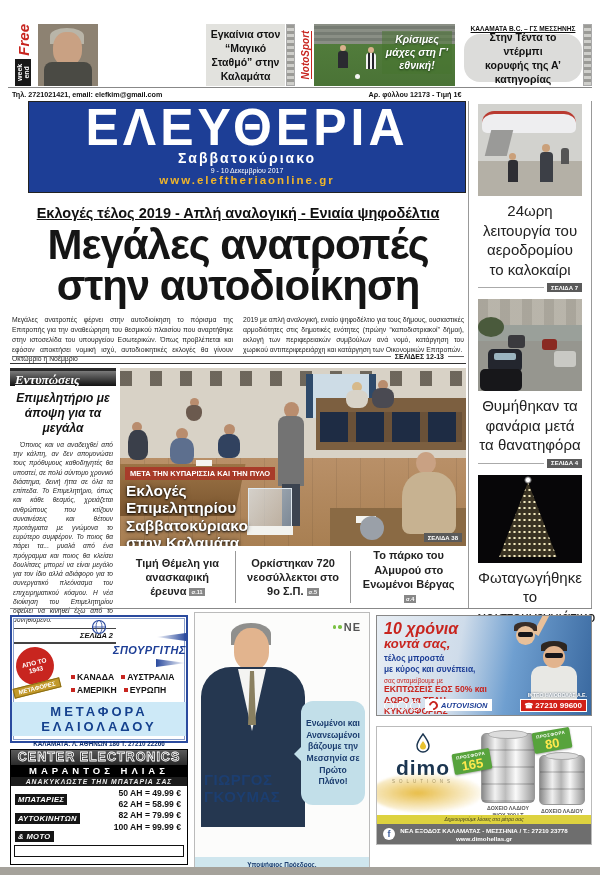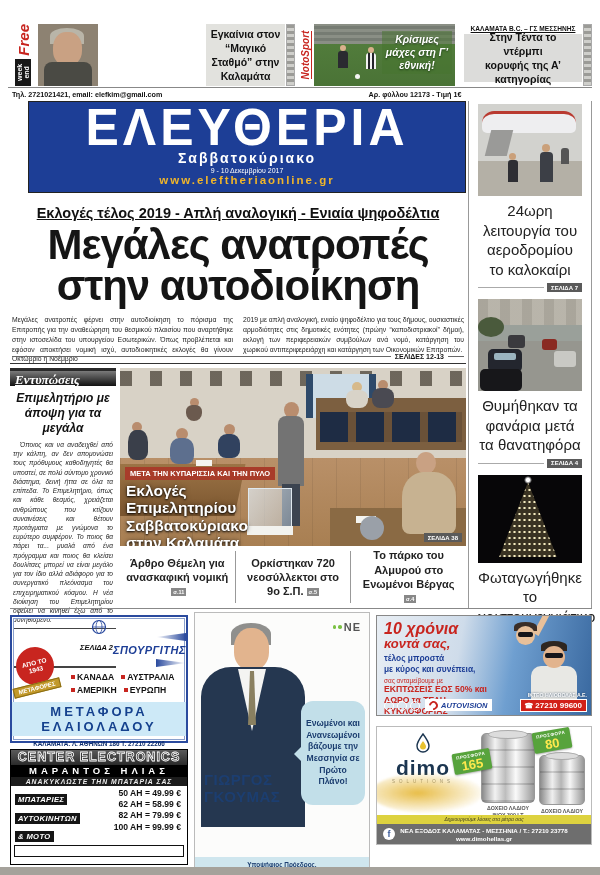--- a/index.html
+++ b/index.html
@@ -31,21 +31,21 @@
   #soccer-photo { left:314px; top:24px; width:141px; height:62px; background:linear-gradient(#55803e,#4a7336); overflow:hidden; }
   .soc-stands { position:absolute; left:0; top:0; right:0; height:20px; background:repeating-linear-gradient(0deg,#8a8f85 0 3px,#767c73 3px 6px); }
   .soc-p1 { position:absolute; left:24px; top:27px; width:10px; height:17px; background:#2a2a30; border-radius:3px 3px 0 0; }
   .soc-p1h { position:absolute; left:26px; top:21px; width:6px; height:6px; background:#d9b08c; border-radius:50%; }
   .soc-p2 { position:absolute; left:52px; top:29px; width:10px; height:16px; background:repeating-linear-gradient(90deg,#f2f2f2 0 2px,#24242a 2px 4px); border-radius:3px 3px 0 0; }
   .soc-p2h { position:absolute; left:54px; top:23px; width:6px; height:6px; background:#d9b08c; border-radius:50%; }
   .soc-ball { position:absolute; left:41px; top:50px; width:5px; height:5px; background:#f4f4f4; border-radius:50%; }
   .soc-text { position:absolute; right:3px; top:7px; width:70px; color:#fff; font-weight:900; font-style:italic; font-size:10.5px; line-height:1.25; text-align:center; background:rgba(70,115,45,.5); padding:2px 1px; text-shadow:0 1px 2px #1a3a12; }
   #basket-box { left:464px; top:24px; width:118px; height:62px; }
   .bb-header { font-size:6.6px; font-weight:bold; text-align:center; text-decoration:underline; padding:1px 0 2px; }
-  .bb-body { background:#dcdcda; height:48px; display:flex; align-items:center; justify-content:center; text-align:center; font-weight:bold; font-size:10.5px; line-height:1.35; padding:18px; }
+  .bb-body { background:#dcdcda; height:48px; display:flex; align-items:center; justify-content:center; text-align:center; font-weight:bold; font-size:10.5px; line-height:1.35; padding:18px;border-radius:16px; }
 
   #topline { left:8px; top:87px; width:584px; border-top:1px solid #888; }
   #contact { left:12px; top:90px; font-size:7.2px; font-weight:bold; }
   #issue { left:348px; top:90px; width:134px; text-align:center; font-size:7.2px; font-weight:bold; }
 
   
   #masthead { left:28px; top:101px; width:438px; height:92px; background:#1d3e96; border:1px solid #222; text-align:center; color:#fff; overflow:hidden; }
   .mh-title { font-size:50px; font-weight:900; letter-spacing:4px; line-height:1.0; margin-top:1px; transform:scaleY(1.02); }
   .mh-sub { font-size:14px; font-weight:bold; letter-spacing:2px; margin-top:-3px; }
   .mh-date { font-size:7px; margin-top:1px; }
@@ -91,21 +91,21 @@
   .lp-line { flex:1; border-top:1px solid #666; margin-right:4px; }
   .lp-text { font-size:7px; font-weight:bold; }
   .lp-line2 { width:16px; border-top:1px solid #666; margin-left:4px; }
   #lead-rule { left:10px; top:363px; width:456px; border-top:1.5px solid #333; }
 
   
   #opinion { left:10px; top:368px; width:106px; height:236px; }
   .op-header { background:linear-gradient(180deg,#7a7a7a,#121212); border-top:3px solid #2a2a2a; color:#fff; font-family:"Liberation Serif", serif; font-style:italic; font-weight:bold; font-size:13px; height:18px; line-height:17px; padding-left:5px; text-decoration:underline; }
   .op-title { font-size:12px; font-weight:bold; font-style:italic; text-align:center; line-height:1.25; margin:5px 3px 4px; }
   .op-body { font-size:6.6px; font-style:italic; text-align:justify; line-height:1.4; padding:0 3px; color:#222; text-indent:7px; }
-  .op-foot { margin-top:4px; border-top:1px solid #444; border-bottom:2px solid #444; padding:14px 3px; text-align:right; font-size:7.5px; font-weight:bold; font-style:italic; }
+  .op-foot { margin-top:4px; border-top:1px solid #444; border-bottom:2px solid #444; padding:2px 3px; text-align:right; font-size:7.5px; font-weight:bold; font-style:italic; }
 
   
   #main-photo { left:120px; top:368px; width:346px; height:178px; background:linear-gradient(#d8d2c6 0 90px,#b99068 90px); overflow:hidden; }
   .mp-floor { position:absolute; left:0; top:90px; right:0; bottom:0; background:repeating-linear-gradient(90deg,rgba(0,0,0,.07) 0 1px,transparent 1px 24px),linear-gradient(#b99068,#a87f52); }
   .mp-frames { position:absolute; left:0; top:3px; right:0; height:15px; background:repeating-linear-gradient(90deg,#4a4338 0 12px,transparent 12px 30px); opacity:.75; }
   .mp-window { position:absolute; left:186px; top:6px; width:70px; height:44px; background:#cddce6; border-left:7px solid #2e4a6a; border-right:7px solid #2e4a6a; }
   .mp-bench { position:absolute; left:196px; top:30px; width:150px; height:52px; background:#7c5f40; }
   .mp-panels { position:absolute; left:4px; top:14px; right:4px; height:30px; background:repeating-linear-gradient(90deg,#1e2c44 0 28px,#6a5138 28px 36px); }
   .mp-deskL { position:absolute; left:-8px; top:96px; width:128px; height:52px; background:linear-gradient(#9c7446,#7a552f); transform:skewX(-12deg); }
   .mp-deskR { position:absolute; left:210px; top:140px; width:140px; height:38px; background:#8a6a44; }
@@ -374,21 +374,21 @@
     <div class="tag">ΜΕΤΑ ΤΗΝ ΚΥΠΑΡΙΣΣΙΑ ΚΑΙ ΤΗΝ ΠΥΛΟ</div>
     <div class="caption">Εκλογές
 Επιμελητηρίου
 Σαββατοκύριακο
 στην Καλαμάτα</div>
     <div class="mp-badge">ΣΕΛΙΔΑ 38</div>
   </div>
 
   <div class="abs" id="teasers">
     <div class="tease">
-      <div class="tease-text"><span>Άρθρο Θέμελη για ανασκαφική νομική</span><span class="ptag">σ.11</span></div>
+      <div class="tease-text"><span>Τιμή Θέμελη για ανασκαφική έρευνα</span><span class="ptag">σ.11</span></div>
     </div>
     <div class="tease">
       <div class="tease-text"><span>Ορκίστηκαν 720 νεοσύλλεκτοι στο 9ο Σ.Π.</span><span class="ptag">σ.5</span></div>
     </div>
     <div class="tease">
       <div class="tease-text"><span>Το πάρκο του Αλμυρού στο Ενωμένοι Βέργας</span><span class="ptag">σ.4</span></div>
     </div>
   </div>
   <div class="abs" id="teasers-rule"></div>
 

